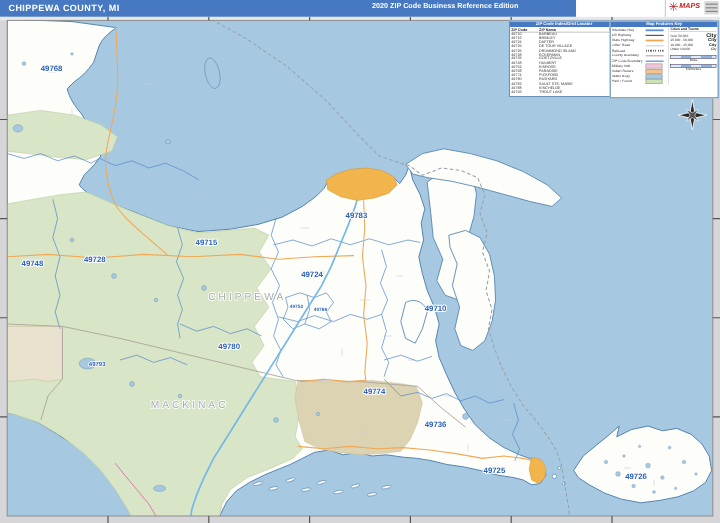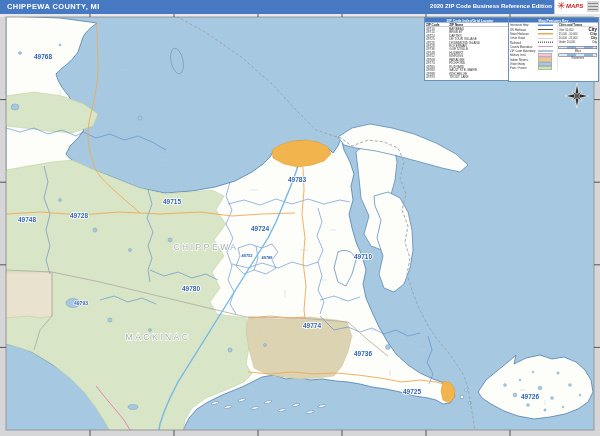--- a/index.html
+++ b/index.html
@@ -1,19 +1,19 @@
 <!DOCTYPE html>
 <html><head>
 <meta charset="utf-8">
 <style>
   html,body{margin:0;padding:0;background:#ffffff;}
   #stage{position:relative;width:600px;height:436px;overflow:hidden;
          font-family:"Liberation Sans",sans-serif;background:#fff;}
   
-  #hdr{position:absolute;left:0;top:0;width:600px;height:14px;background:#4679C1;}
+  #hdr{position:absolute;left:0;top:0;width:480px;height:14px;background:#4679C1;}
   #hdr .t{position:absolute;left:7px;top:2px;font-size:7.5px;font-weight:bold;
           color:#fff;letter-spacing:.4px;}
   #hdr .e{position:absolute;right:48px;top:3px;font-size:6px;font-weight:bold;color:#fff;}
   #logo{position:absolute;right:0;top:0;width:45px;height:14px;background:#fff;
         border-left:1px solid #ccc;}
   #logo .burst{position:absolute;left:2px;top:0px;font-size:10px;color:#cc2222;}
   #logo .maps{position:absolute;left:11px;top:3px;font-size:6px;font-weight:bold;
               font-style:italic;color:#cc2222;}
   #logo .side{position:absolute;right:1px;top:1px;width:12px;height:11px;background:#d8d8d8;}
   #logo .side i{display:block;height:1px;background:#888;margin:2px 1px 0 1px;}

